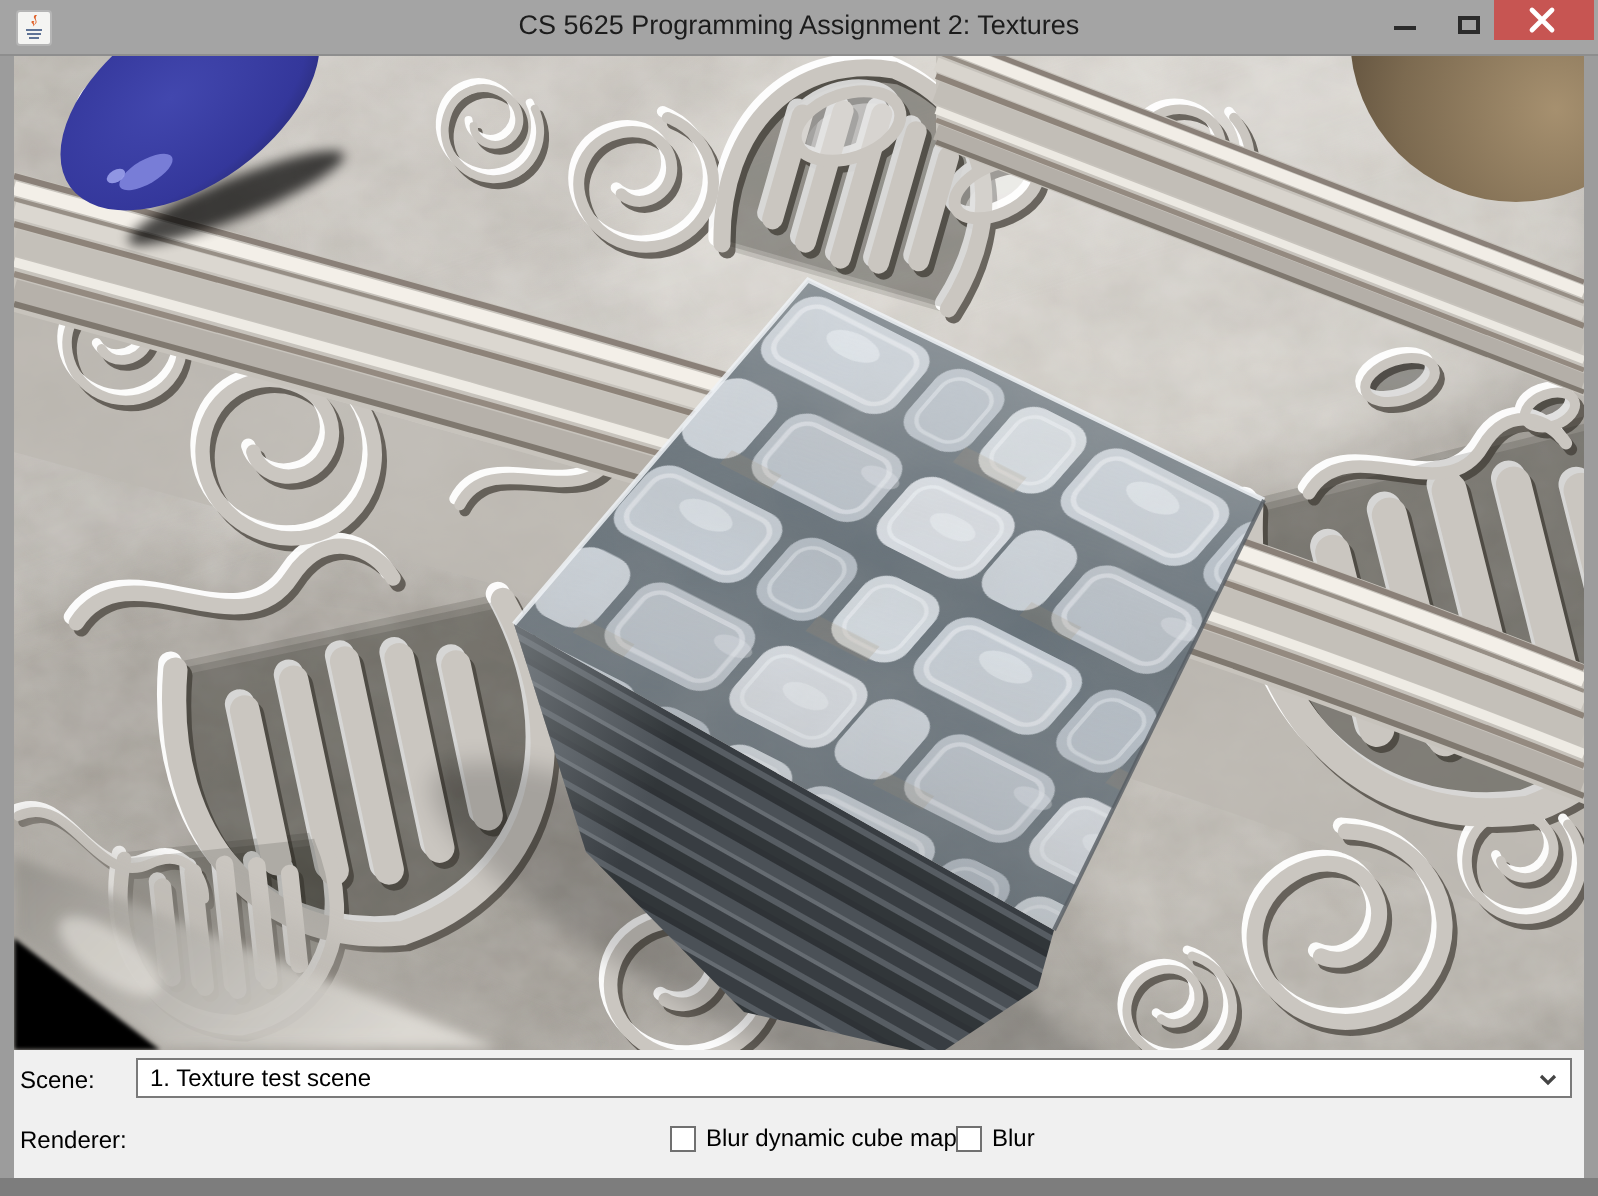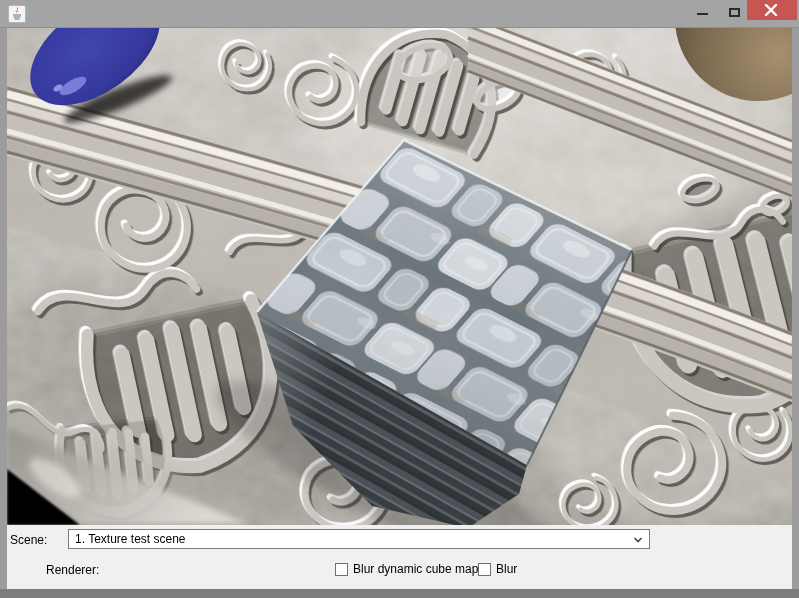--- a/index.html
+++ b/index.html
@@ -21,42 +21,43 @@
              box-sizing:border-box;background:transparent;}
   
   .viewport{position:absolute;left:7px;top:28px;width:785px;height:497px;background:#c9c5bf;}
   .border-l{position:absolute;left:0;top:28px;width:7px;height:561px;background:#9c9c9c;}
   .border-r{position:absolute;left:792px;top:28px;width:7px;height:561px;background:#9c9c9c;}
   .border-b{position:absolute;left:0;top:589px;width:799px;height:9px;background:#7d7d7d;}
   
   .panel{position:absolute;left:7px;top:525px;width:785px;height:64px;background:#f0f0f0;text-align:right;}
   .lbl{position:absolute;font-size:12px;color:#000;}
   .scene-lbl{left:3px;top:8px;}
-  .renderer-lbl{left:3px;top:38px;margin-left:36px;}
-  .combo{position:absolute;left:61px;top:4px;width:582px;height:20px;background:#fff;
+  .renderer-lbl{left:3px;top:38px;}
+  .combo{position:absolute;left:61px;top:4px;width:718px;height:20px;background:#fff;
          border:1px solid #7a7a7a;box-sizing:border-box;cursor:default;}
   .combo-value{position:absolute;left:6px;top:2px;font-size:12px;color:#000;}
   .combo-chev{position:absolute;right:6px;top:6px;width:10px;height:8px;}
   .cbrow{position:absolute;top:36px;height:16px;display:flex;align-items:center;cursor:default;}
   .cb1{left:328px;} .cb2{left:471px;}
   .cbbox{width:13px;height:13px;background:#fff;border:1px solid #707070;box-sizing:border-box;
          display:inline-block;margin-right:5px;}
   .cblbl{font-size:12px;color:#000;white-space:nowrap;}
 </style>
 </head>
 <body>
 
 <div class="titlebar">
   <div class="app-icon">
     <svg width="16" height="16" viewBox="0 0 16 16">
       <path d="M8.5 1.5 C6.5 3 10.5 4 8 6.5 C11 5 7.5 3.5 9.5 1.5Z" fill="#e0622a"></path>
       <path d="M7 4.5 C5.8 5.5 8.6 6 7.4 7.2 C9.4 6.2 7 5.6 8.2 4.5Z" fill="#e0622a"></path>
       <path d="M4 9 h8 M4.5 11 h7 M5.5 13 h5" stroke="#5f7396" stroke-width="1.1" fill="none"></path>
     </svg>
   </div>
+  <div class="win-title">CS 5625 Programming Assignment 2: Textures</div>
   <div class="win-btn btn-min">
     <span class="glyph-min"></span>
   </div>
   <div class="win-btn btn-max">
     <span class="glyph-max"></span>
   </div>
   <div class="win-btn btn-close">
     <svg width="50" height="20" viewBox="0 0 50 20">
       <path d="M19 5 L29 15 M29 5 L19 15" stroke="#fff" stroke-width="2.4" stroke-linecap="round"></path>
     </svg>

